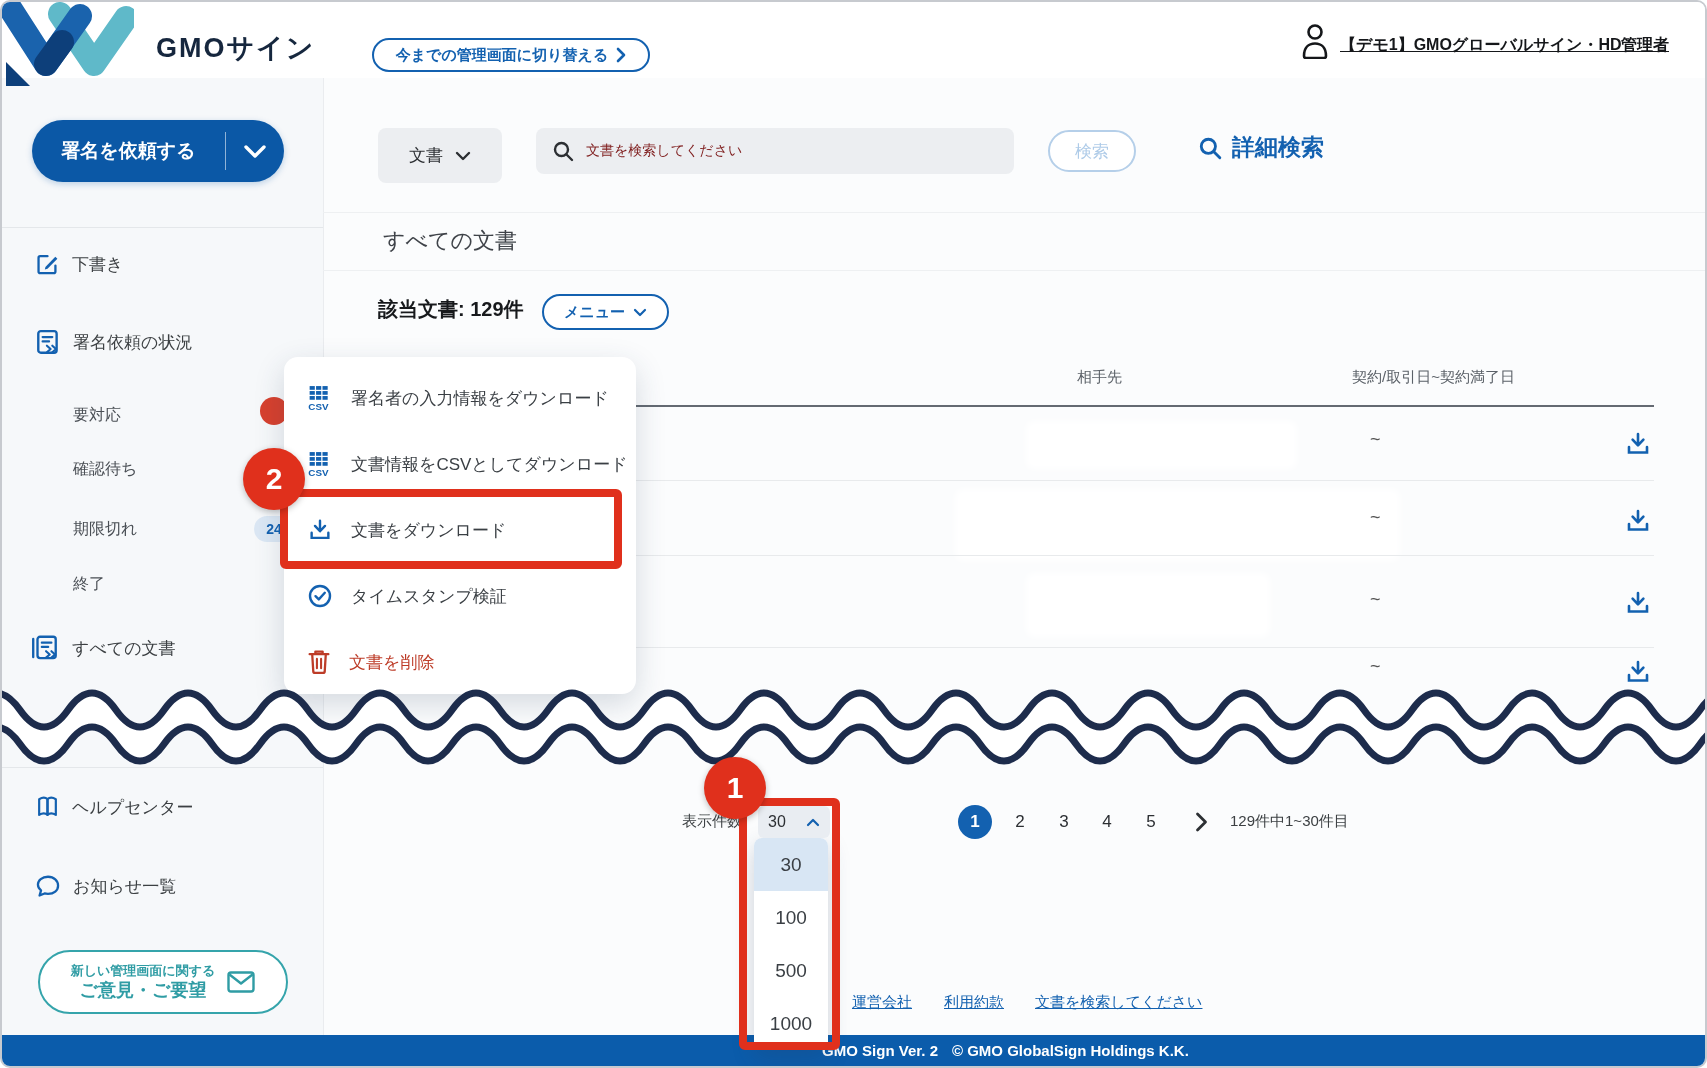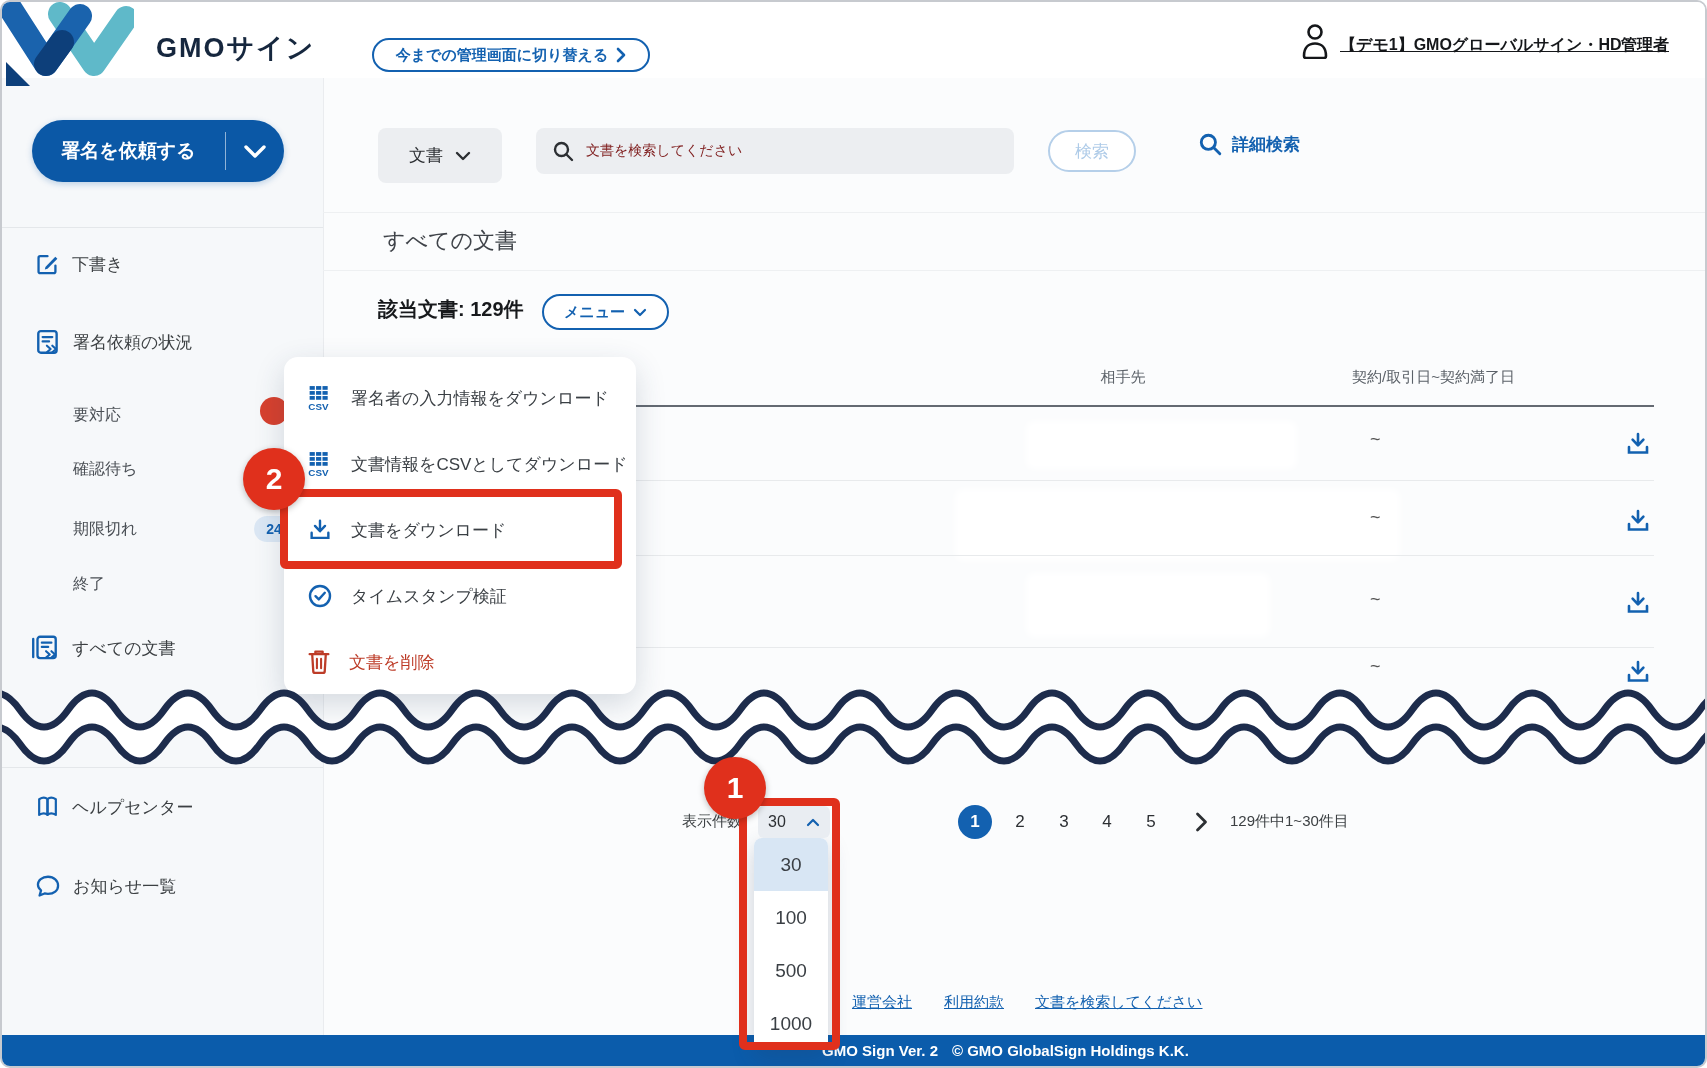--- a/index.html
+++ b/index.html
@@ -35,21 +35,21 @@
   .feedback-txt .l2{font-size:18px;font-weight:bold;color:#2f9ca4;}
   
   .sel-doc{left:376px;top:126px;width:124px;height:55px;border-radius:8px;background:#eceef1;z-index:5;
     display:flex;align-items:center;justify-content:center;gap:12px;font-size:17px;color:#2c2f33;cursor:pointer;}
   .search-box{left:534px;top:126px;width:478px;height:46px;border-radius:8px;background:#eceef1;z-index:5;
     display:flex;align-items:center;gap:12px;padding:0 16px;box-sizing:border-box;}
   .search-box .ph{font-size:14px;color:#7f1d1d;}
   .btn-kensaku{left:1046px;top:128px;width:88px;height:42px;border-radius:21px;border:2px solid #b5cfe9;background:#fff;
     color:#aecbe8;font-size:17px;display:flex;align-items:center;justify-content:center;cursor:pointer;z-index:5;box-sizing:border-box;}
   .adv-search{left:1196px;top:130px;display:flex;align-items:center;gap:10px;cursor:pointer;z-index:5;}
-  .adv-search span{font-size:17px;font-weight:bold;color:#1361b0;}
+  .adv-search span{font-size:23px;font-weight:bold;color:#1361b0;}
   .main-div{left:321px;width:1386px;height:1px;background:#eef0f2;z-index:4;}
   .page-title{left:381px;top:224px;font-size:22px;color:#3f4349;z-index:4;}
   .count-lbl{left:376px;top:294px;font-size:20px;font-weight:bold;color:#17191c;z-index:5;}
   .menu-pill{left:540px;top:292px;width:127px;height:36px;border-radius:18px;border:2px solid #1361b0;background:#fff;
     display:flex;align-items:center;justify-content:center;gap:8px;cursor:pointer;z-index:5;box-sizing:border-box;}
   .menu-pill span{font-size:15px;font-weight:bold;color:#1361b0;}
   
   .th{font-size:15px;color:#5b6168;z-index:1;}
   .table-topline{left:327px;top:403px;width:1325px;height:2px;background:#646a72;z-index:1;}
   .row-sep{left:327px;width:1325px;height:1px;background:#e8eaec;z-index:1;}
@@ -177,20 +177,30 @@
     <span class="txt">ヘルプセンター</span>
   </div>
 
   <div class="abs side-item" style="left:33px;top:872px;">
     <svg width="26" height="25" viewBox="0 0 24 23">
       <path d="M12 2.5 c-5.5 0-9.3 3.2-9.3 7.2 0 2.2 1.1 4.1 2.9 5.4 L4.2 19.8 l4.6-1.9 c1 .3 2.1 .4 3.2 .4 5.5 0 9.3-3.2 9.3-7.6 S17.5 2.5 12 2.5 Z" stroke="#1361b0" stroke-width="2.1" fill="none" stroke-linejoin="round"></path>
     </svg>
     <span class="txt">お知らせ一覧</span>
   </div>
 
+  <div class="abs feedback-btn">
+    <div class="feedback-txt">
+      <span class="l1">新しい管理画面に関する</span>
+      <span class="l2">ご意見・ご要望</span>
+    </div>
+    <svg width="28" height="22" viewBox="0 0 28 22">
+      <rect x="1.5" y="1.5" width="25" height="19" rx="2.5" stroke="#2f9ca4" stroke-width="2.4" fill="none"></rect>
+      <path d="M2.5 3.5 L14 12.5 L25.5 3.5" stroke="#2f9ca4" stroke-width="2.4" fill="none" stroke-linejoin="round"></path>
+    </svg>
+  </div>
 
   <div class="abs sel-doc">
     <span>文書</span>
     <svg width="16" height="10" viewBox="0 0 16 10">
       <path d="M2 2 L8 8 L14 2" stroke="#2c2f33" stroke-width="2.4" fill="none" stroke-linecap="round" stroke-linejoin="round"></path>
     </svg>
   </div>
   <div class="abs search-box">
     <svg width="22" height="22" viewBox="0 0 22 22">
       <circle cx="9.5" cy="9.5" r="6.5" stroke="#2c2f33" stroke-width="2.4" fill="none"></circle>
@@ -212,21 +222,21 @@
   <div class="abs main-div" style="top:268px;"></div>
 
   <div class="abs count-lbl">該当文書: 129件</div>
   <div class="abs menu-pill">
     <span>メニュー</span>
     <svg width="14" height="9" viewBox="0 0 14 9">
       <path d="M2 2 L7 7 L12 2" stroke="#1361b0" stroke-width="2.2" fill="none" stroke-linecap="round" stroke-linejoin="round"></path>
     </svg>
   </div>
 
-  <div class="abs th" style="left:1075px;top:366px;width:92px;text-align:center;">相手先</div>
+  <div class="abs th" style="left:1075px;top:366px;width:92px;text-align:left;">相手先</div>
   <div class="abs th" style="left:1350px;top:366px;">契約/取引日~契約満了日</div>
   <div class="abs table-topline"></div>
 
   <div class="abs redact" style="left:1029px;top:424px;width:261px;height:38px;"></div>
   <div class="abs redact" style="left:958px;top:492px;width:435px;height:62px;"></div>
   <div class="abs redact" style="left:1029px;top:576px;width:234px;height:54px;"></div>
 
   <div class="abs tilde" style="top:427px;">~</div>
   <div class="abs tilde" style="top:505px;">~</div>
   <div class="abs tilde" style="top:587px;">~</div>

